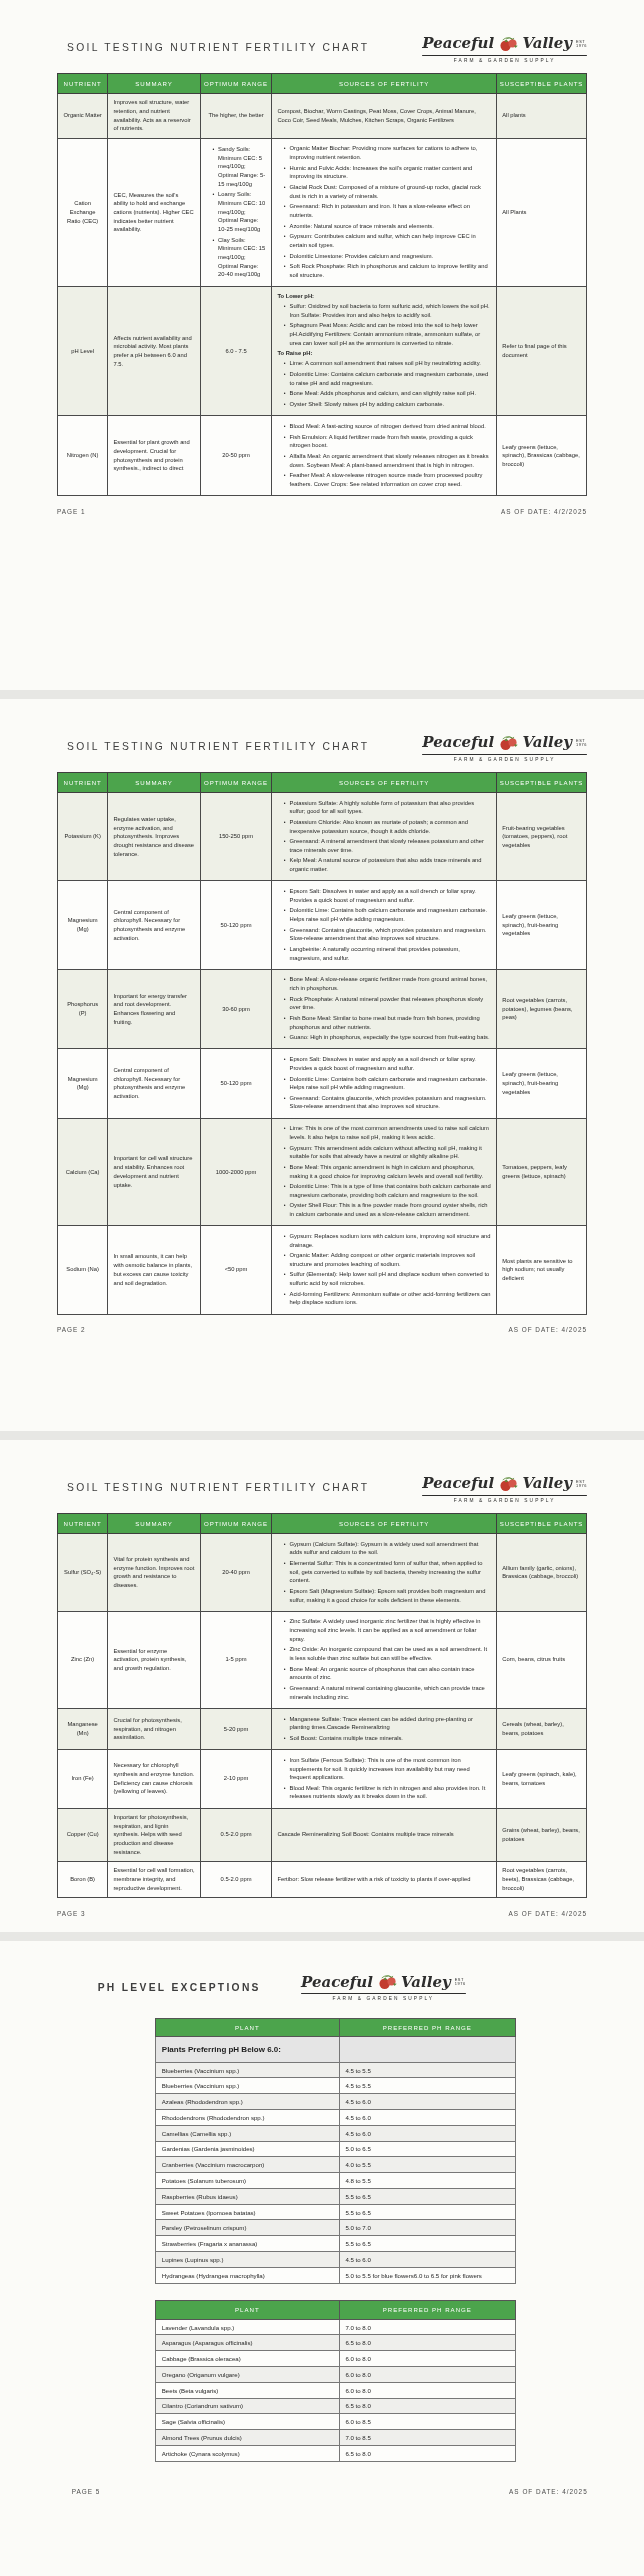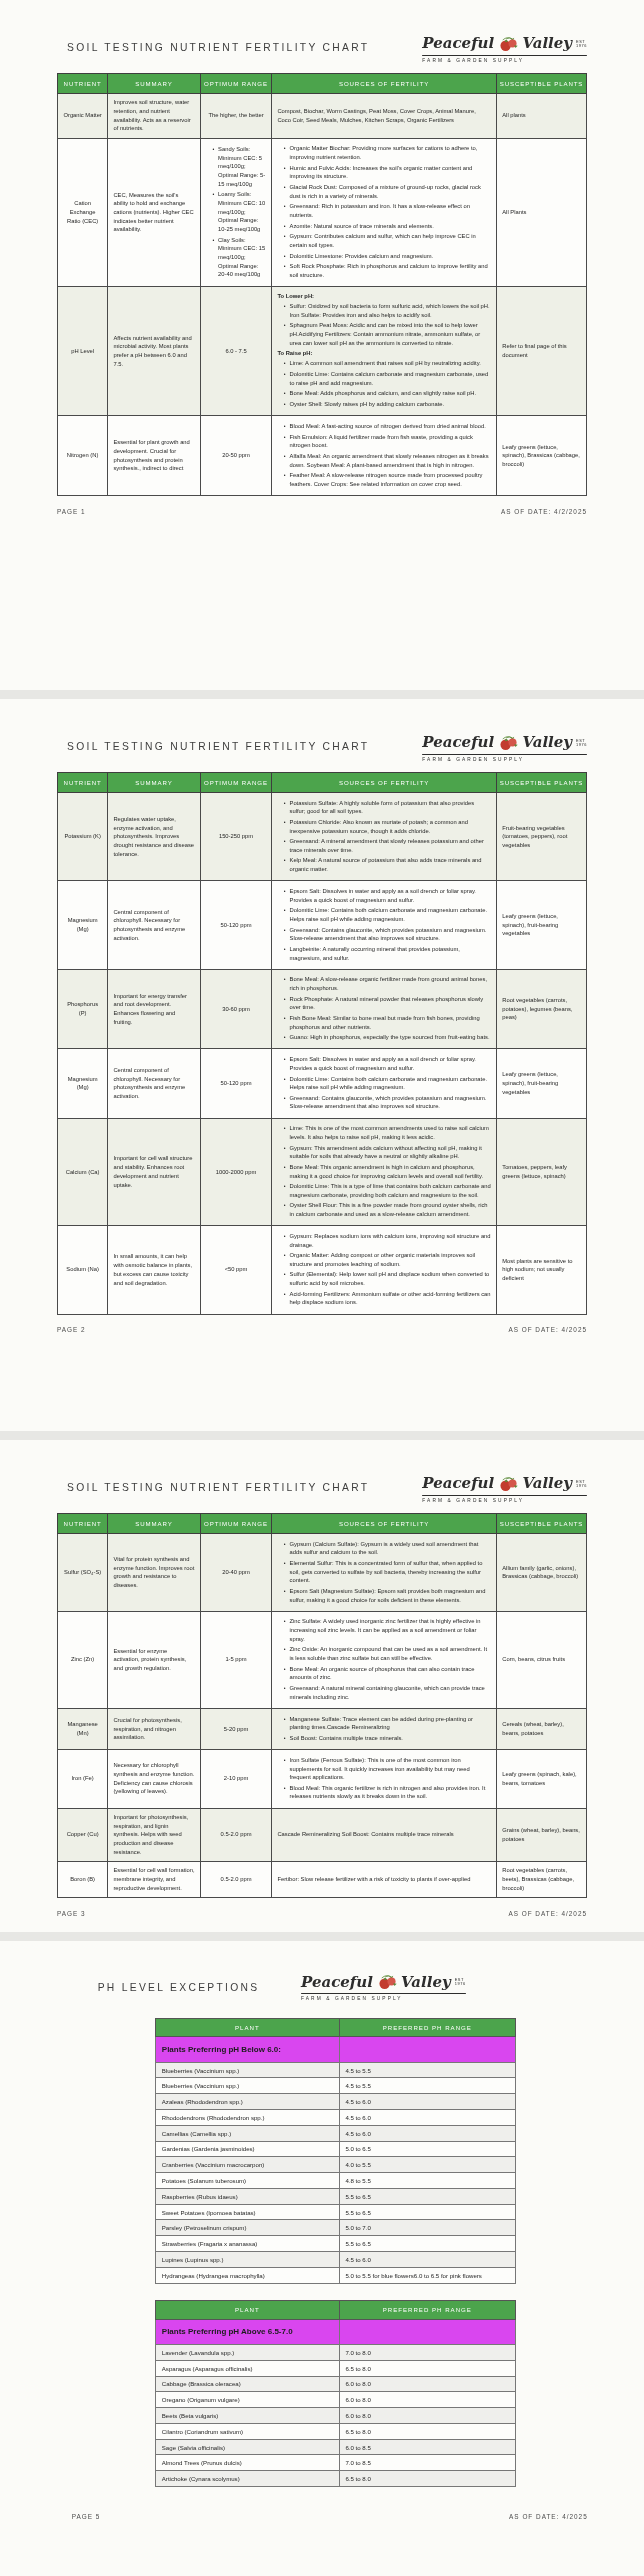--- a/index.html
+++ b/index.html
@@ -4,21 +4,21 @@
 <style>
   html,body{margin:0;padding:0;background:#e7e7e4;}
   body{width:644px;font-family:"Liberation Sans","DejaVu Sans",sans-serif;color:#2f2f2f;-webkit-font-smoothing:antialiased;}
   .sheet{background:#fbfbf8;width:644px;box-sizing:border-box;padding:32px 57px 15.5px 57px;margin:0 0 9px 0;position:relative;}
   .sheet.last{margin-bottom:0;}
 
   
   .page-head{display:flex;justify-content:space-between;align-items:flex-end;margin-bottom:10.3px;}
   .page-title{font-size:10.3px;font-weight:400;letter-spacing:2.3px;color:#3d3d3d;margin:10px;white-space:nowrap;}
   
-  .logo{display:flex;flex-direction:column;min-width:122px;}
+  .logo{display:flex;flex-direction:column;align-items:center;min-width:122px;}
   .logo-top{display:flex;align-items:center;gap:2.6px;}
   .script{font-family:"DejaVu Serif","Liberation Serif",serif;font-style:italic;font-weight:bold;font-size:15px;color:#2d2d2d;line-height:1;}
   .est{display:flex;flex-direction:column;font-size:3.9px;letter-spacing:0.6px;color:#2d2d2d;line-height:1.1;margin-left:1.3px;}
   .logo-rule{height:1.3px;background:#2d2d2d;width:100%;margin:1.9px 0 1.9px 0;border-radius:1.3px;}
   .logo-tagline{font-size:4.8px;letter-spacing:2.1px;color:#2d2d2d;white-space:nowrap;}
 
   
   table.ntable{width:100%;border-collapse:collapse;table-layout:fixed;border:1.3px solid #3e3e3e;}
   table.ntable th{background:#4ca44c;color:#fff;font-weight:400;font-size:6.1px;letter-spacing:0.9px;padding:5.8px 2.6px;border:0.6px solid #3e3e3e;text-align:center;}
   table.ntable td{border:0.6px solid #4a4a4a;border-top:1.3px solid #3e3e3e;padding:4.5px 5.2px;font-size:5.8px;line-height:1.5;vertical-align:middle;color:#262626;}
@@ -31,25 +31,25 @@
   .bullet-item{display:flex;gap:3.9px;margin:1.3px 0 1.9px 6.4px;}
   .bullet-dot{flex:0 0 auto;font-size:5.2px;line-height:1.7;}
   .src-heading{font-weight:bold;margin:0.6px 0;}
   .src-text{margin:0.6px 0;}
 
   
   .page-foot{display:flex;justify-content:space-between;margin-top:11.6px;font-size:6.4px;letter-spacing:1px;color:#4a4a4a;}
 
   
   .ph-head{display:flex;justify-content:space-between;align-items:flex-start;width:394px;margin-left:7.7px;margin-bottom:16.7px;}
-  .ph-title{font-size:10.3px;font-weight:400;letter-spacing:2.3px;color:#3d3d3d;margin:9px 0 0 0;white-space:nowrap;padding-left:26px;}
+  .ph-title{font-size:10.3px;font-weight:700;letter-spacing:2.3px;color:#3d3d3d;margin:9px 0 0 0;white-space:nowrap;padding-left:26px;}
   .ph-wrap{width:361px;margin-left:91px;}
   table.phtable{width:100%;border-collapse:collapse;table-layout:fixed;border:1.3px solid #555;margin-bottom:16.7px;}
   table.phtable th{background:#4ca44c;color:#fff;font-weight:400;font-size:6.1px;letter-spacing:1px;padding:5.2px 2.6px;border:0.6px solid #555;text-align:center;}
-  table.phtable td{border:0.6px solid #777;padding:3.9px 5.8px;font-size:6.1px;color:#262626;background:#d946ef;}
+  table.phtable td{border:0.6px solid #777;padding:3.9px 5.8px;font-size:6.1px;color:#262626;background:#e5e5e5;}
   table.phtable td.ph-sub{font-weight:bold;font-size:8px;padding:7.7px 5.8px;color:#1d1d1d;}
   table.phtable tbody tr.data:nth-child(even) td{background:#efefec;}
   table.phtable tbody tr.data:nth-child(odd) td{background:#fdfdfb;}
   col.c-plant{width:51%;}col.c-phrange{width:49%;}
   .ph-foot{display:flex;justify-content:space-between;margin-top:26px;font-size:6.4px;letter-spacing:1px;color:#4a4a4a;padding:0 1.3px 0 7.7px;}
 </style>
 </head>
 <body>
 
 <div class="sheet" style="min-height:690px;">
@@ -664,24 +664,20 @@
           <col class="c-plant">
           <col class="c-phrange">
         </colgroup>
     <thead>
           <tr>
             <th>PLANT</th>
             <th>PREFERRED PH RANGE</th>
           </tr>
         </thead>
         <tbody>
-          <tr>
-            <td class="ph-sub">Plants Preferring pH Above 6.5-7.0</td>
-            <td></td>
-          </tr>
           <tr class="data">
             <td class="">Lavender (Lavandula spp.)</td>
             <td class="">7.0 to 8.0</td>
           </tr>
           <tr class="data">
             <td class="">Asparagus (Asparagus officinalis)</td>
             <td class="">6.5 to 8.0</td>
           </tr>
           <tr class="data">
             <td class="">Cabbage (Brassica oleracea)</td>

